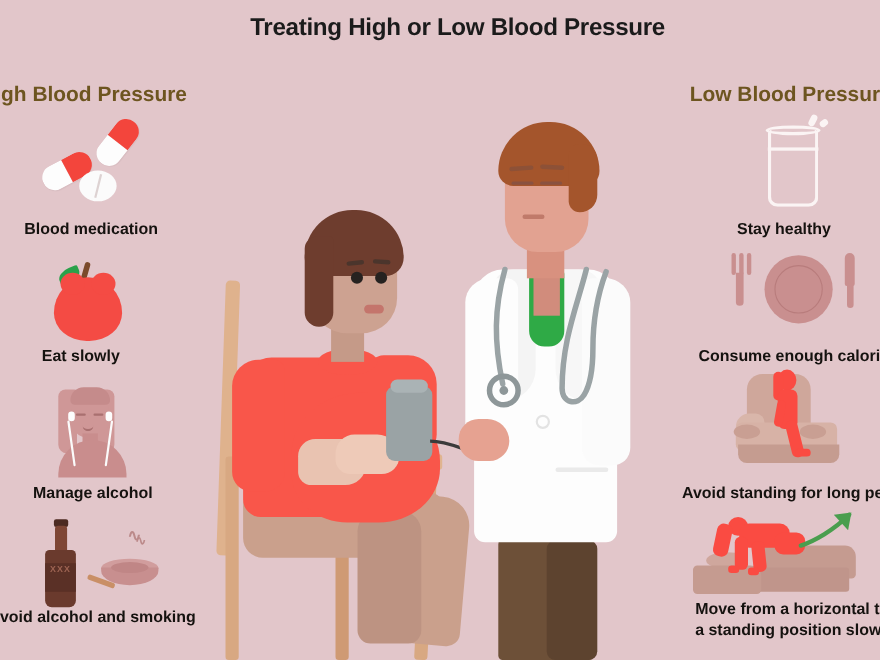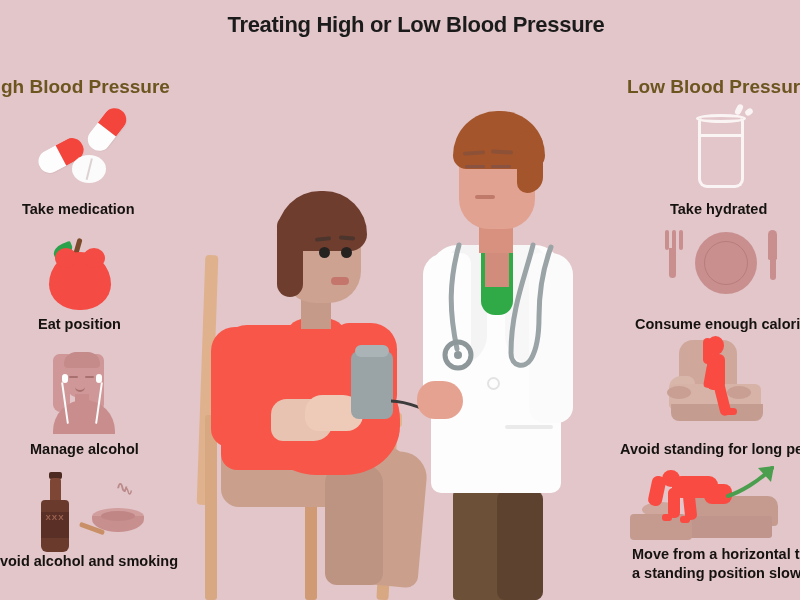--- a/index.html
+++ b/index.html
@@ -140,28 +140,28 @@
     <div class="cap" style="left:12px;top:36px;transform:rotate(-28deg);">
       <div class="h1"></div>
         <div class="h2"></div>
     </div>
     <div class="cap" style="left:58px;top:10px;transform:rotate(-52deg);">
       <div class="h1"></div>
         <div class="h2"></div>
     </div>
     <div class="tablet" style="left:47px;top:47px;"></div>
   </div>
-  <div class="label" style="left:22px;top:200px;">Take medication</div>
+  <div class="label" style="left:22px;top:200px;">Blood medication</div>
 
   <div class="icon" style="left:45px;top:232px;width:80px;height:78px;">
     <div class="apple-stem" style="left:30px;top:6px;"></div>
     <div class="apple-leaf" style="left:8px;top:12px;"></div>
     <div class="apple-body" style="left:4px;top:20px;"></div>
   </div>
-  <div class="label" style="left:38px;top:315px;">Eat position</div>
+  <div class="label" style="left:38px;top:315px;">Eat slowly</div>
 
   <div class="icon" style="left:42px;top:350px;width:90px;height:80px;">
     <div class="st-hairL" style="left:11px;top:4px;"></div>
     <div class="st-hairR" style="left:45px;top:4px;"></div>
     <div class="st-face" style="left:23px;top:6px;"></div>
     <div class="st-fringe" style="left:22px;top:2px;"></div>
     <div class="st-eye" style="left:27px;top:26px;"></div>
     <div class="st-eye" style="left:43px;top:26px;"></div>
     <div class="st-mouth" style="left:33px;top:36px;"></div>
     <div class="st-neck" style="left:33px;top:44px;"></div>
@@ -187,21 +187,21 @@
   </div>
   <div class="label" style="left:-10px;top:552px;">Avoid alcohol and smoking</div>
 
   <div class="icon" style="left:690px;top:104px;width:80px;height:82px;">
     <div class="splash" style="left:46px;top:0px;transform:rotate(26deg);"></div>
     <div class="splash" style="left:56px;top:4px;height:8px;transform:rotate(52deg);"></div>
     <div class="glass-rim" style="left:6px;top:10px;"></div>
     <div class="glass" style="left:8px;top:14px;"></div>
     <div class="glass-water" style="left:8px;top:30px;"></div>
   </div>
-  <div class="label" style="left:670px;top:200px;">Take hydrated</div>
+  <div class="label" style="left:670px;top:200px;">Stay healthy</div>
 
   <div class="icon" style="left:655px;top:228px;width:130px;height:74px;">
     <div class="tine" style="left:10px;top:2px;"></div>
     <div class="tine" style="left:17px;top:2px;"></div>
     <div class="tine" style="left:24px;top:2px;"></div>
     <div class="fork-h" style="left:14px;top:20px;"></div>
     <div class="plate" style="left:40px;top:4px;"></div>
     <div class="plate-in" style="left:49px;top:13px;"></div>
     <div class="knife-b" style="left:113px;top:2px;"></div>
     <div class="knife-h" style="left:115px;top:26px;"></div>

